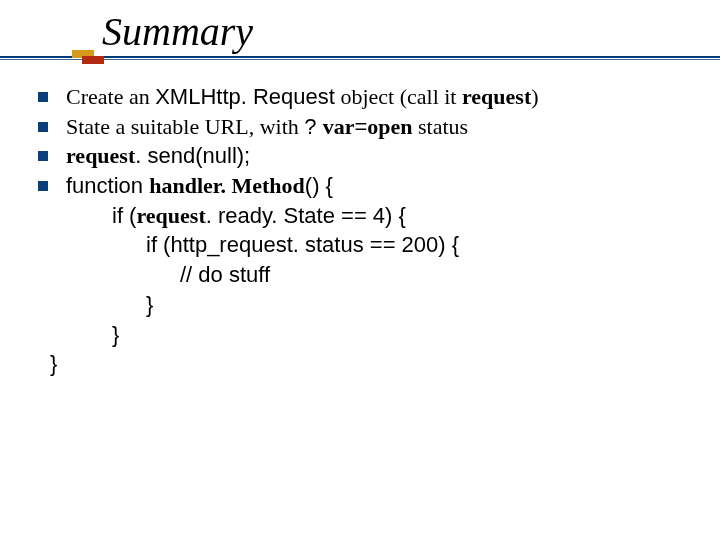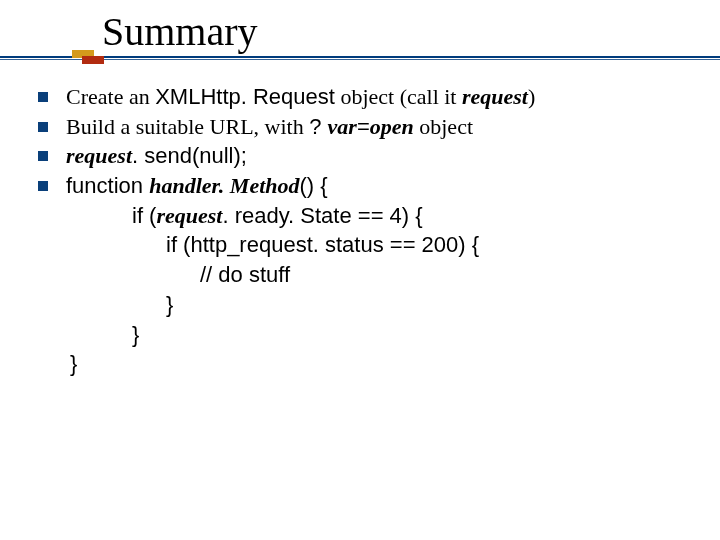--- a/index.html
+++ b/index.html
@@ -15,20 +15,21 @@
   .slide {
     position: relative;
     width: 720px;
     height: 540px;
     box-sizing: border-box;
   }
   .title-wrap {
     position: absolute;
     top: 10px;
     left: 102px;
+    font-style: italic;
   }
   .title {
     font-size: 40px;
     font-family: "Times New Roman", Times, serif;
     color: #000;
     line-height: 1.1;
   }
   .underline {
     position: absolute;
     left: 0;
@@ -73,26 +74,26 @@
     height: 10px;
     background: #0a3f7a;
     margin-top: 10px;
     margin-right: 18px;
     flex: 0 0 10px;
   }
   .content {
     flex: 1;
   }
   .code { font-family: Arial, Helvetica, sans-serif; }
-  .ital { font-style: italic; font-weight: bold; font-family: "Times New Roman", serif; }
+  .ital { font-weight: bold; font-family: "Times New Roman", serif; }
   .serif { font-family: "Times New Roman", serif; }
   .ind2 { padding-left: 62px; }
   .ind3 { padding-left: 96px; }
   .ind4 { padding-left: 130px; }
-  .continuation { margin-left: 32px; } 
+  .continuation { margin-left: 12px; } 
 </style>
 </head>
 <body>
 
 <div class="slide">
 
   <div class="underline">
     <div class="thick"></div>
     <div class="thin"></div>
   </div>
@@ -110,21 +111,21 @@
     <div class="row">
       <div class="bullet"></div>
       <div class="content">
         <span class="serif">Create an </span><span class="code">XMLHttp. Request</span><span class="serif"> object (call it </span><span class="ital">request</span><span class="serif">)</span>
       </div>
     </div>
 
     <div class="row">
       <div class="bullet"></div>
       <div class="content">
-        <span class="serif">Build a suitable URL, with </span><span class="code">? </span><span class="ital">var</span><span class="code">=</span><span class="ital">open</span><span class="serif"> object</span>
+        <span class="serif">State a suitable URL, with </span><span class="code">? </span><span class="ital">var</span><span class="code">=</span><span class="ital">open</span><span class="serif"> status</span>
       </div>
     </div>
 
 
 
     <div class="row">
       <div class="bullet"></div>
       <div class="content">
         <span class="ital">request</span><span class="code">. send(null);</span>
       </div>

